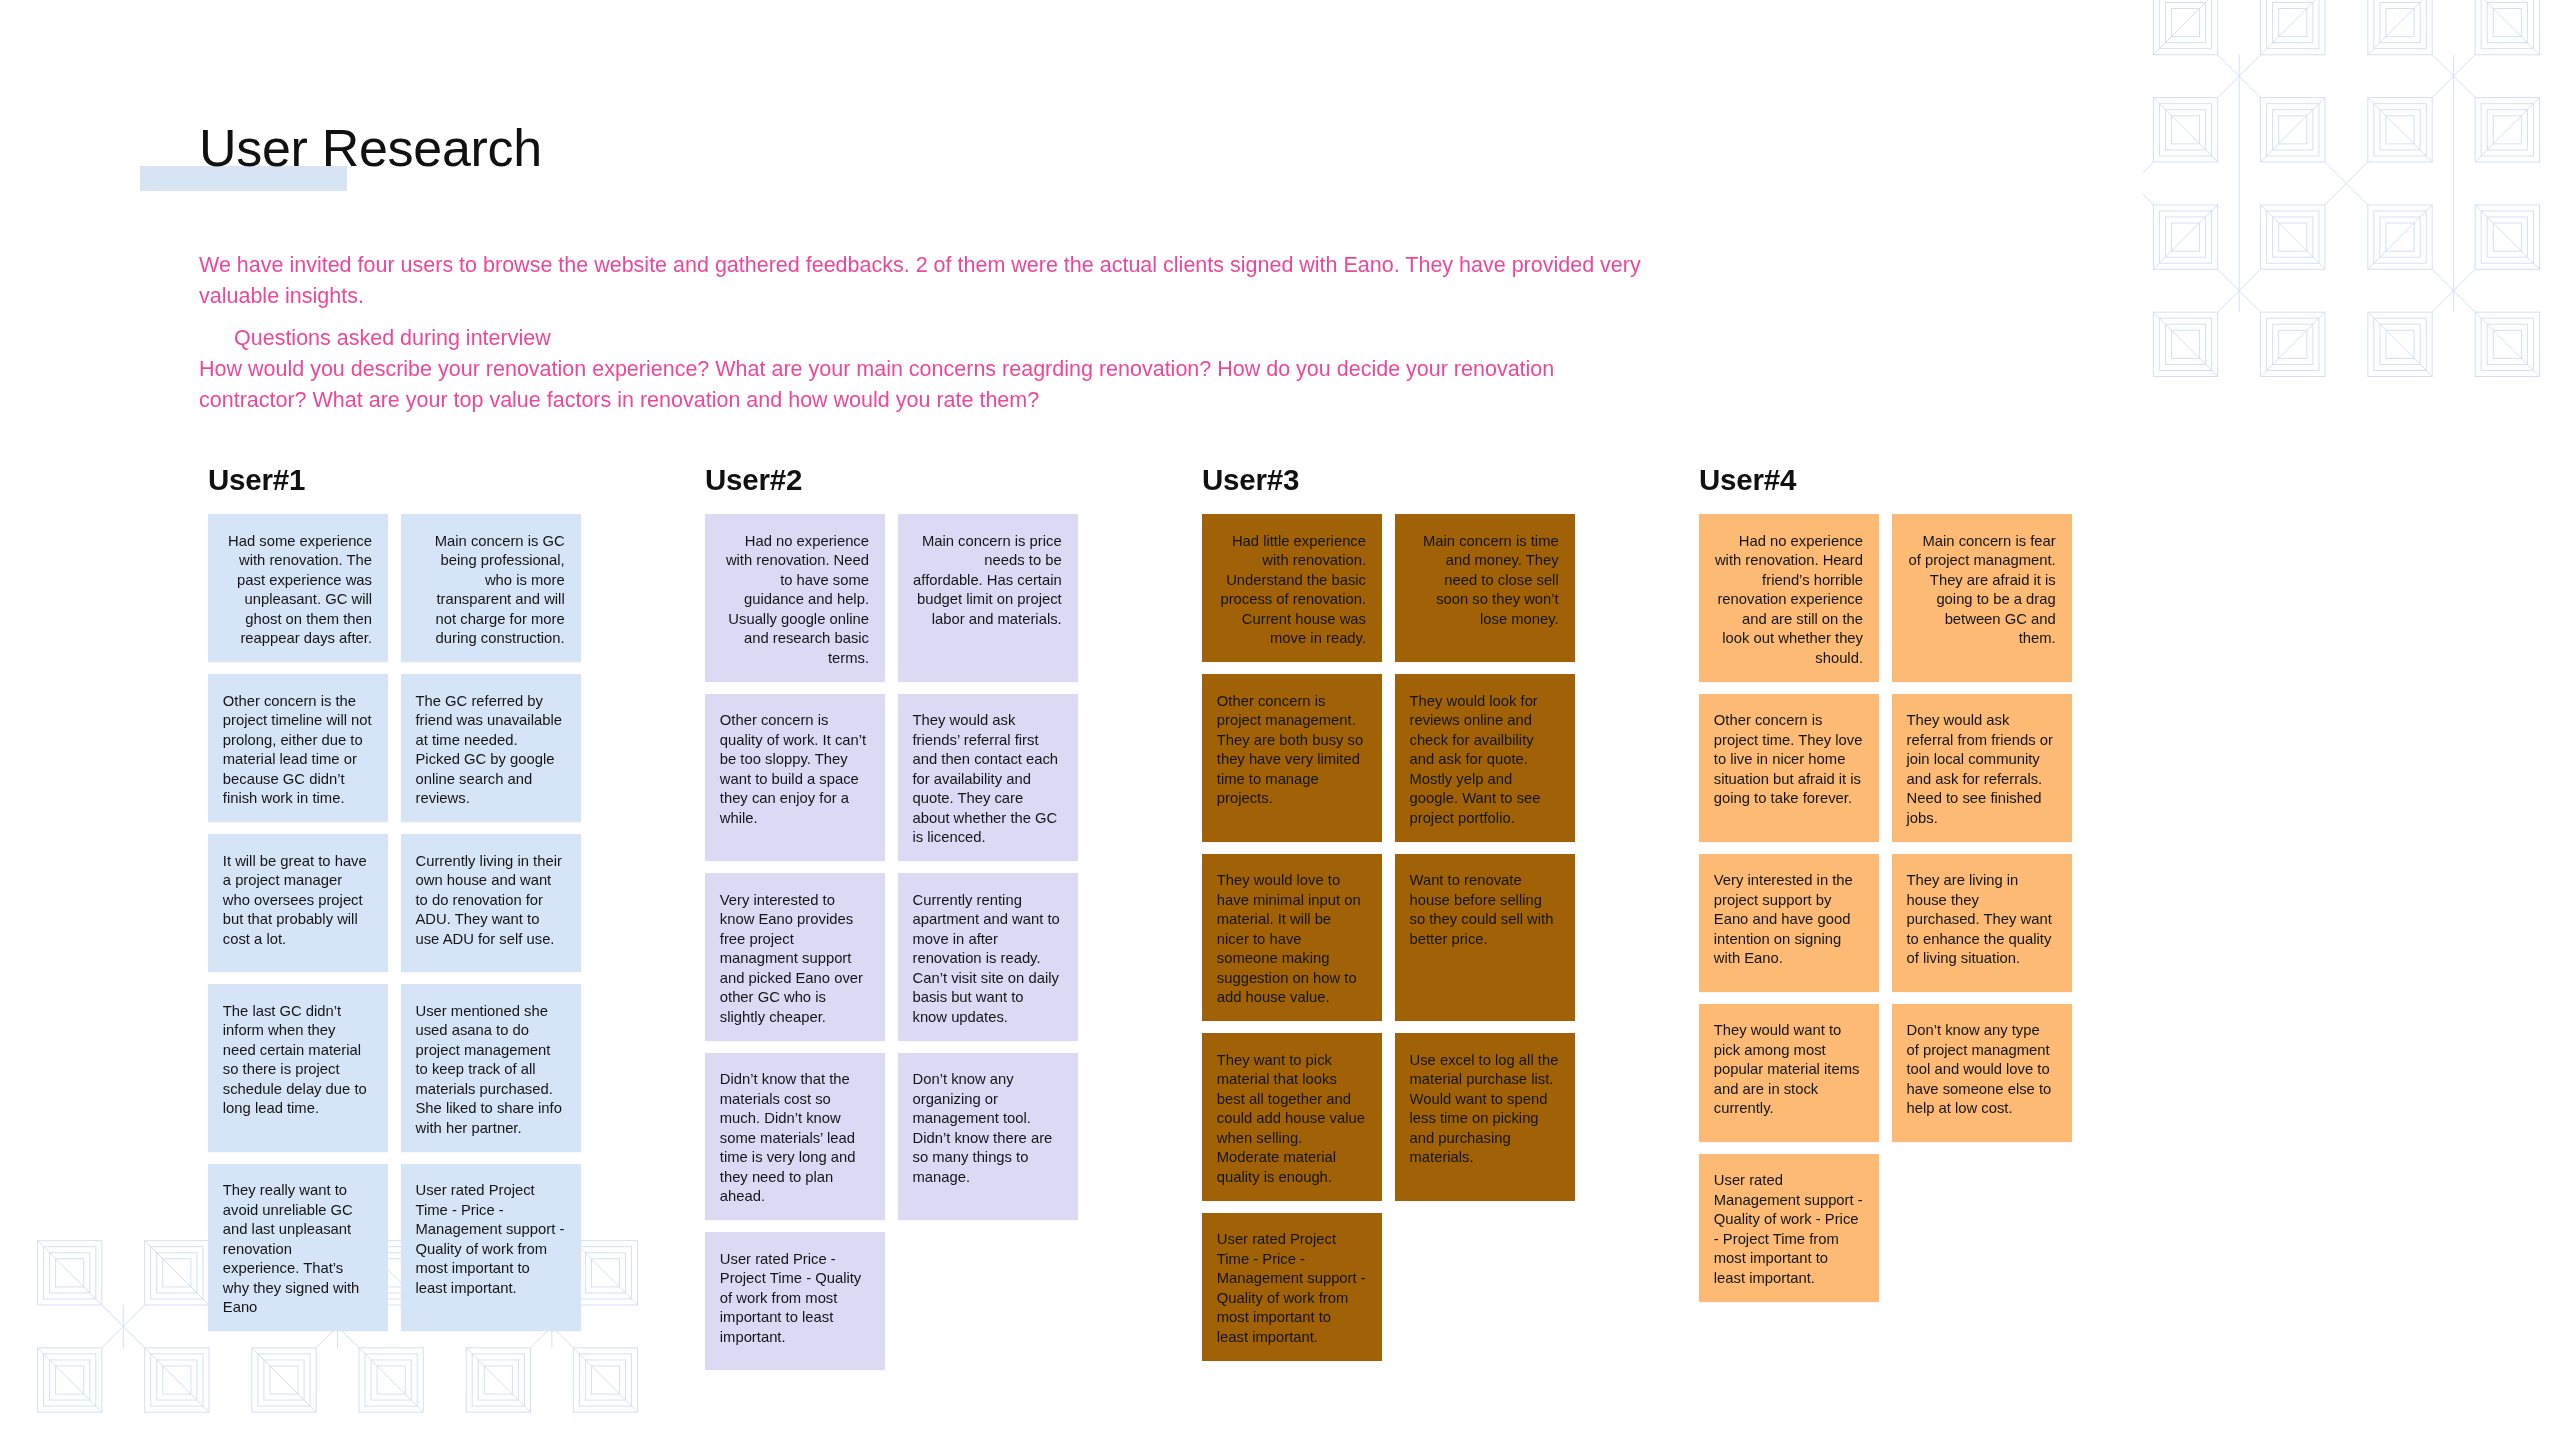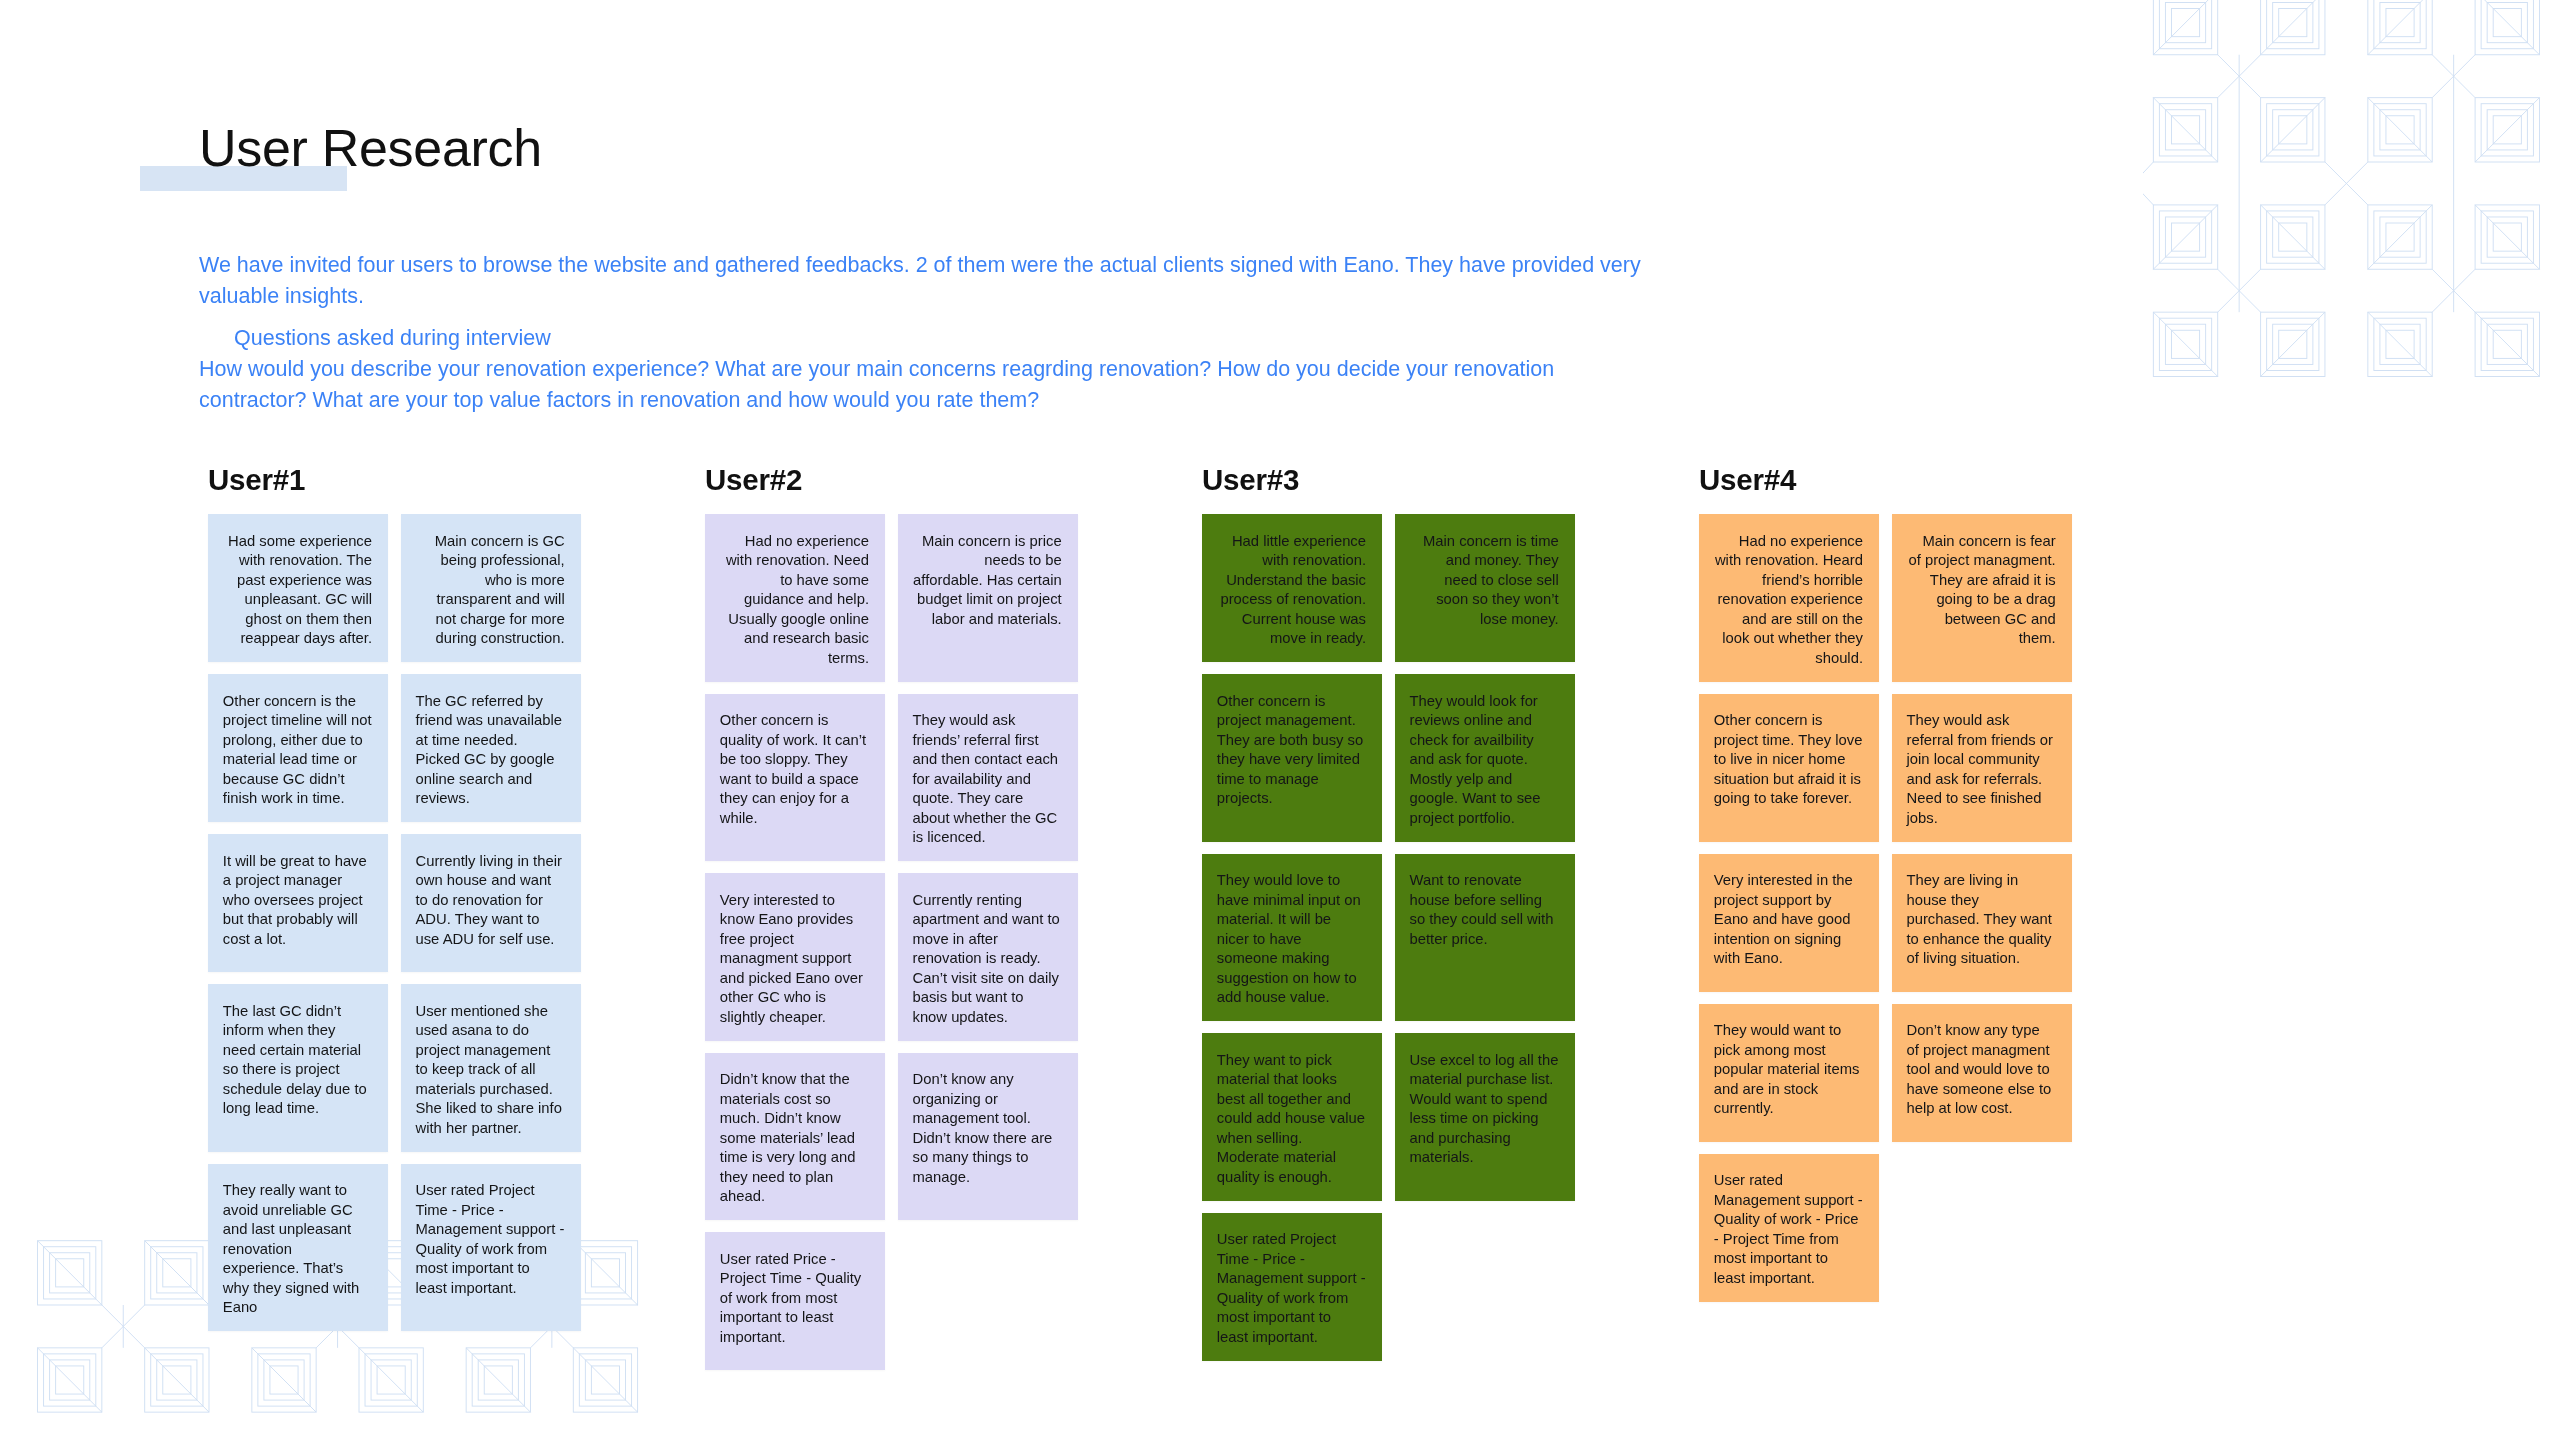--- a/index.html
+++ b/index.html
@@ -40,21 +40,21 @@
     color: #111111;
     line-height: 1.0;
     white-space: nowrap;
   }
 
   
   .intro {
     position: absolute;
     left: 199px;
     width: 1462px;
-    color: #3b82f6;
+    color: #ec4899;
     font-size: 21.5px;
     line-height: 1.42;
     font-weight: 400;
   }
   .intro-1 { top: 250px; }
   .intro-2 { top: 323px; margin-left: 35px; }
   .intro-3 { top: 354px; }
 
   
   .columns {
@@ -97,21 +97,21 @@
     line-height: 1.32;
     color: #141517;
     box-shadow: 0 1.3px 2px rgba(0,0,0,0.035);
   }
   .card.tall  { min-height: 146px; text-align: right; }
   .card.tall2 { min-height: 138px; }
 
   
   .col-1 .card { background: #d5e4f6; }
   .col-2 .card { background: #dcd9f5; }
-  .col-3 .card { background: #4d7c0f; }
+  .col-3 .card { background: #a16207; }
   .col-4 .card { background: #fdba74; }
 </style>
 </head>
 <body>
 
 <div id="page">
 
   <svg class="deco deco-tr" width="443" height="429" viewBox="0 0 660 640" aria-hidden="true">
     <defs>
       <g id="motifA">

